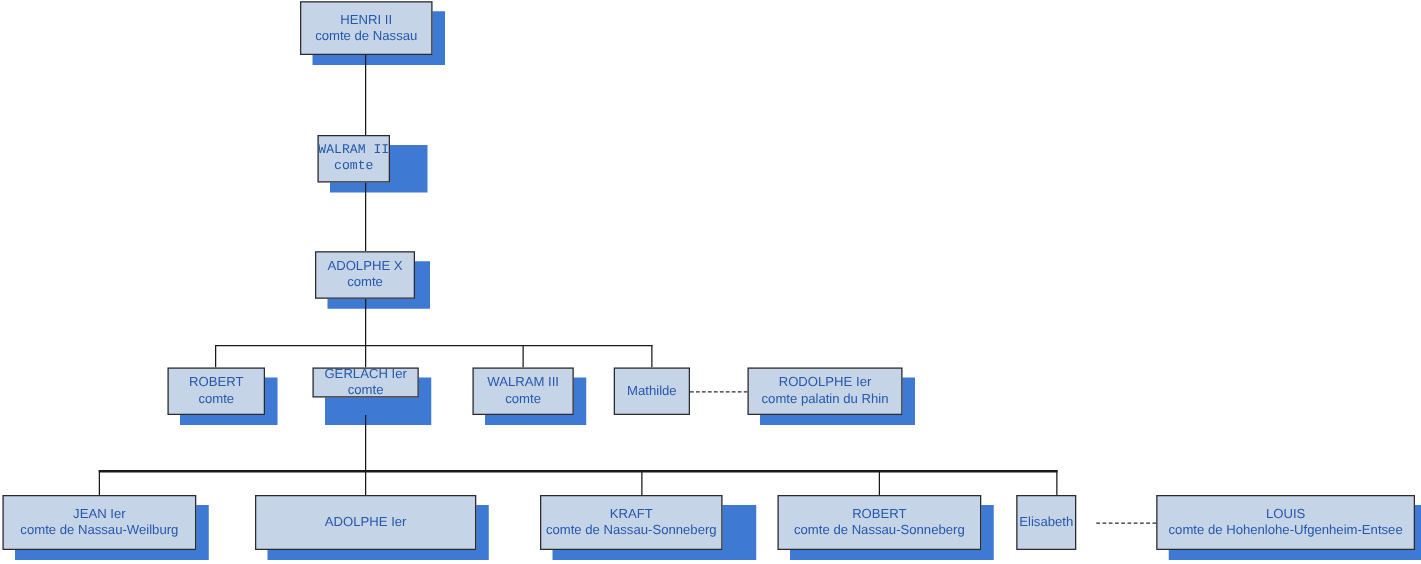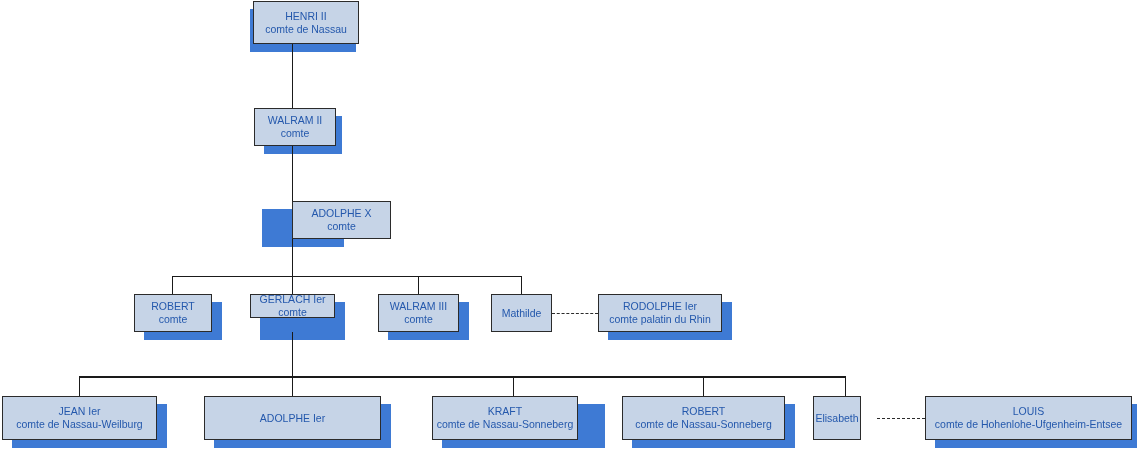--- a/index.html
+++ b/index.html
@@ -91,31 +91,31 @@
   <div class="conn v" style="left:292px; top:332px; height:44px;"></div>
   <div class="conn thick" style="left:79px; top:376px; width:767px;"></div>
   <div class="conn v" style="left:79px; top:376px; height:20px;"></div>
   <div class="conn v" style="left:292px; top:376px; height:20px;"></div>
   <div class="conn v" style="left:513px; top:376px; height:20px;"></div>
   <div class="conn v" style="left:703px; top:376px; height:20px;"></div>
   <div class="conn v" style="left:845px; top:376px; height:20px;"></div>
 
   <div class="dashed" style="left:877px; top:418px; width:48px;"></div>
 
-  <div class="node" style="left:253px; top:1px; width:106px; height:43px;">
+  <div class="node" style="left:240px; top:1px; width:106px; height:43px;">
     <span class="l1">HENRI II</span>
     <span class="l2">comte de Nassau</span>
   </div>
 
-  <div class="node" style="left:254px; top:108px; width:82px; height:38px;">
+  <div class="node" style="left:254px; top:108px; width:58px; height:38px;font-family:Liberation Mono, monospace;">
     <span class="l1">WALRAM II</span>
     <span class="l2">comte</span>
   </div>
 
-  <div class="node" style="left:252px; top:201px; width:99px; height:38px;margin-left:40px;">
+  <div class="node" style="left:252px; top:201px; width:80px; height:38px;">
     <span class="l1">ADOLPHE X</span>
     <span class="l2">comte</span>
   </div>
 
   <div class="node" style="left:134px; top:294px; width:78px; height:38px;">
     <span class="l1">ROBERT</span>
     <span class="l2">comte</span>
   </div>
 
   <div class="node" style="left:250px; top:294px; width:85px; height:24px;">

